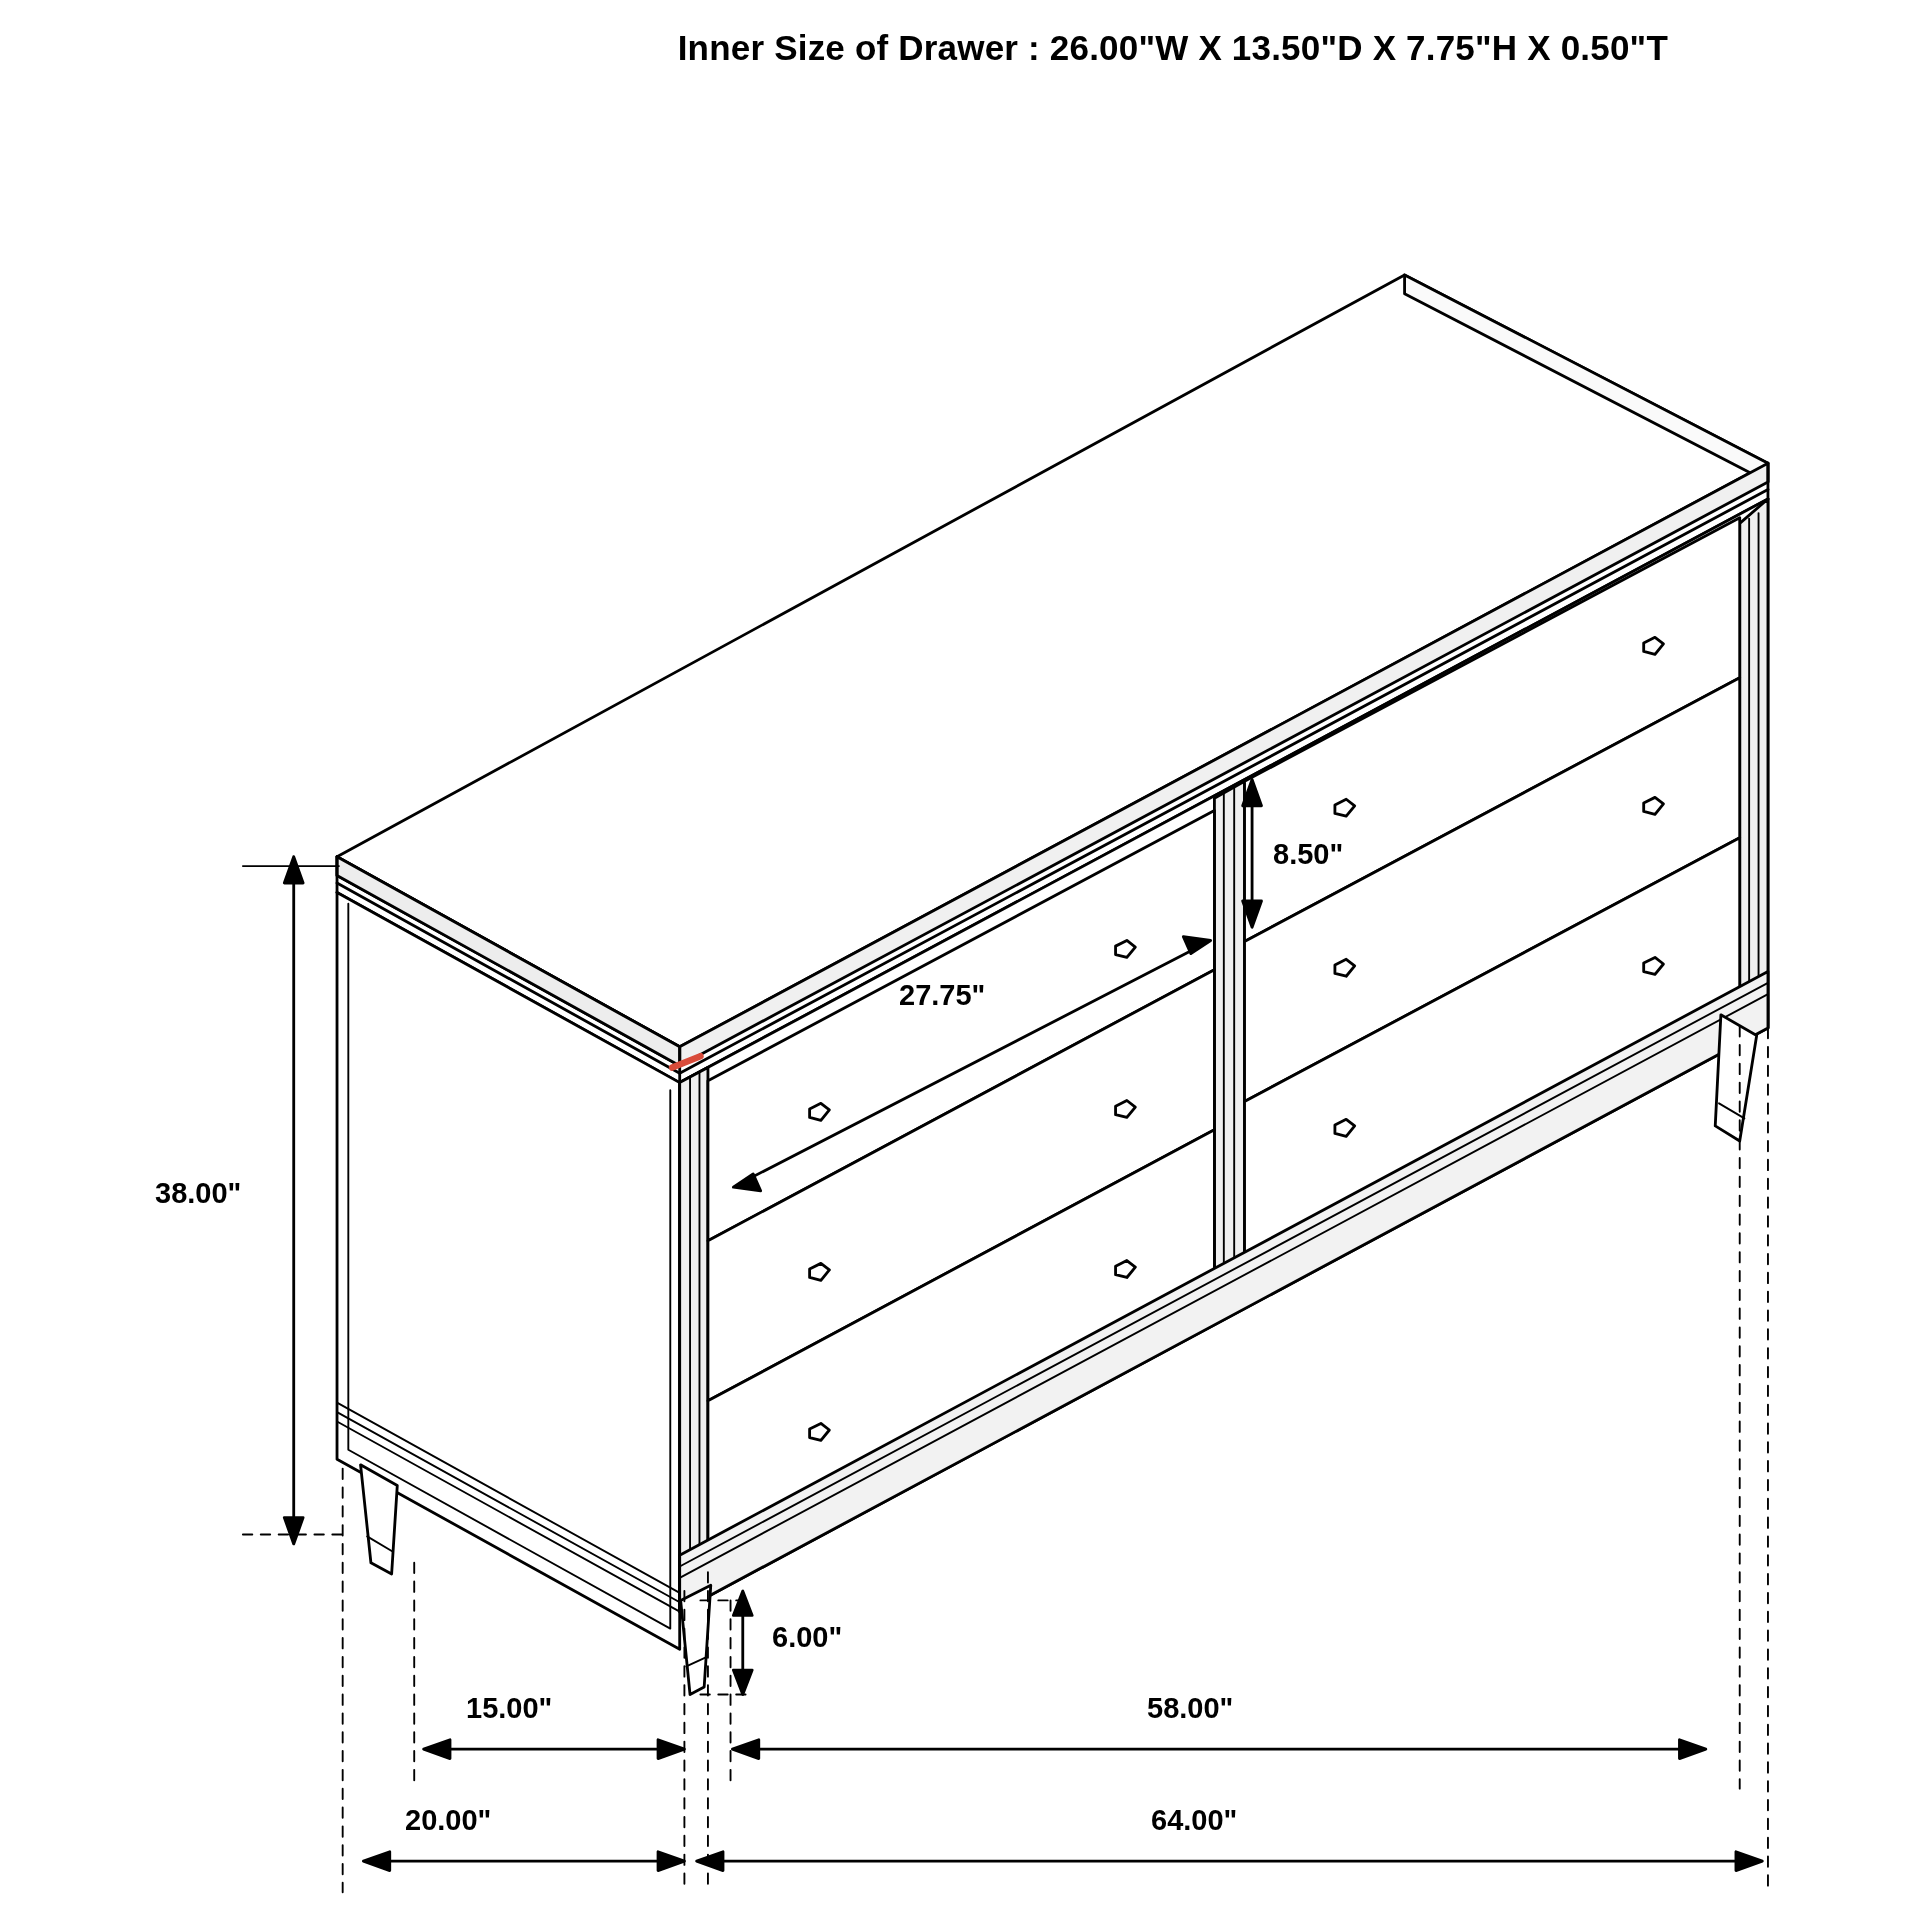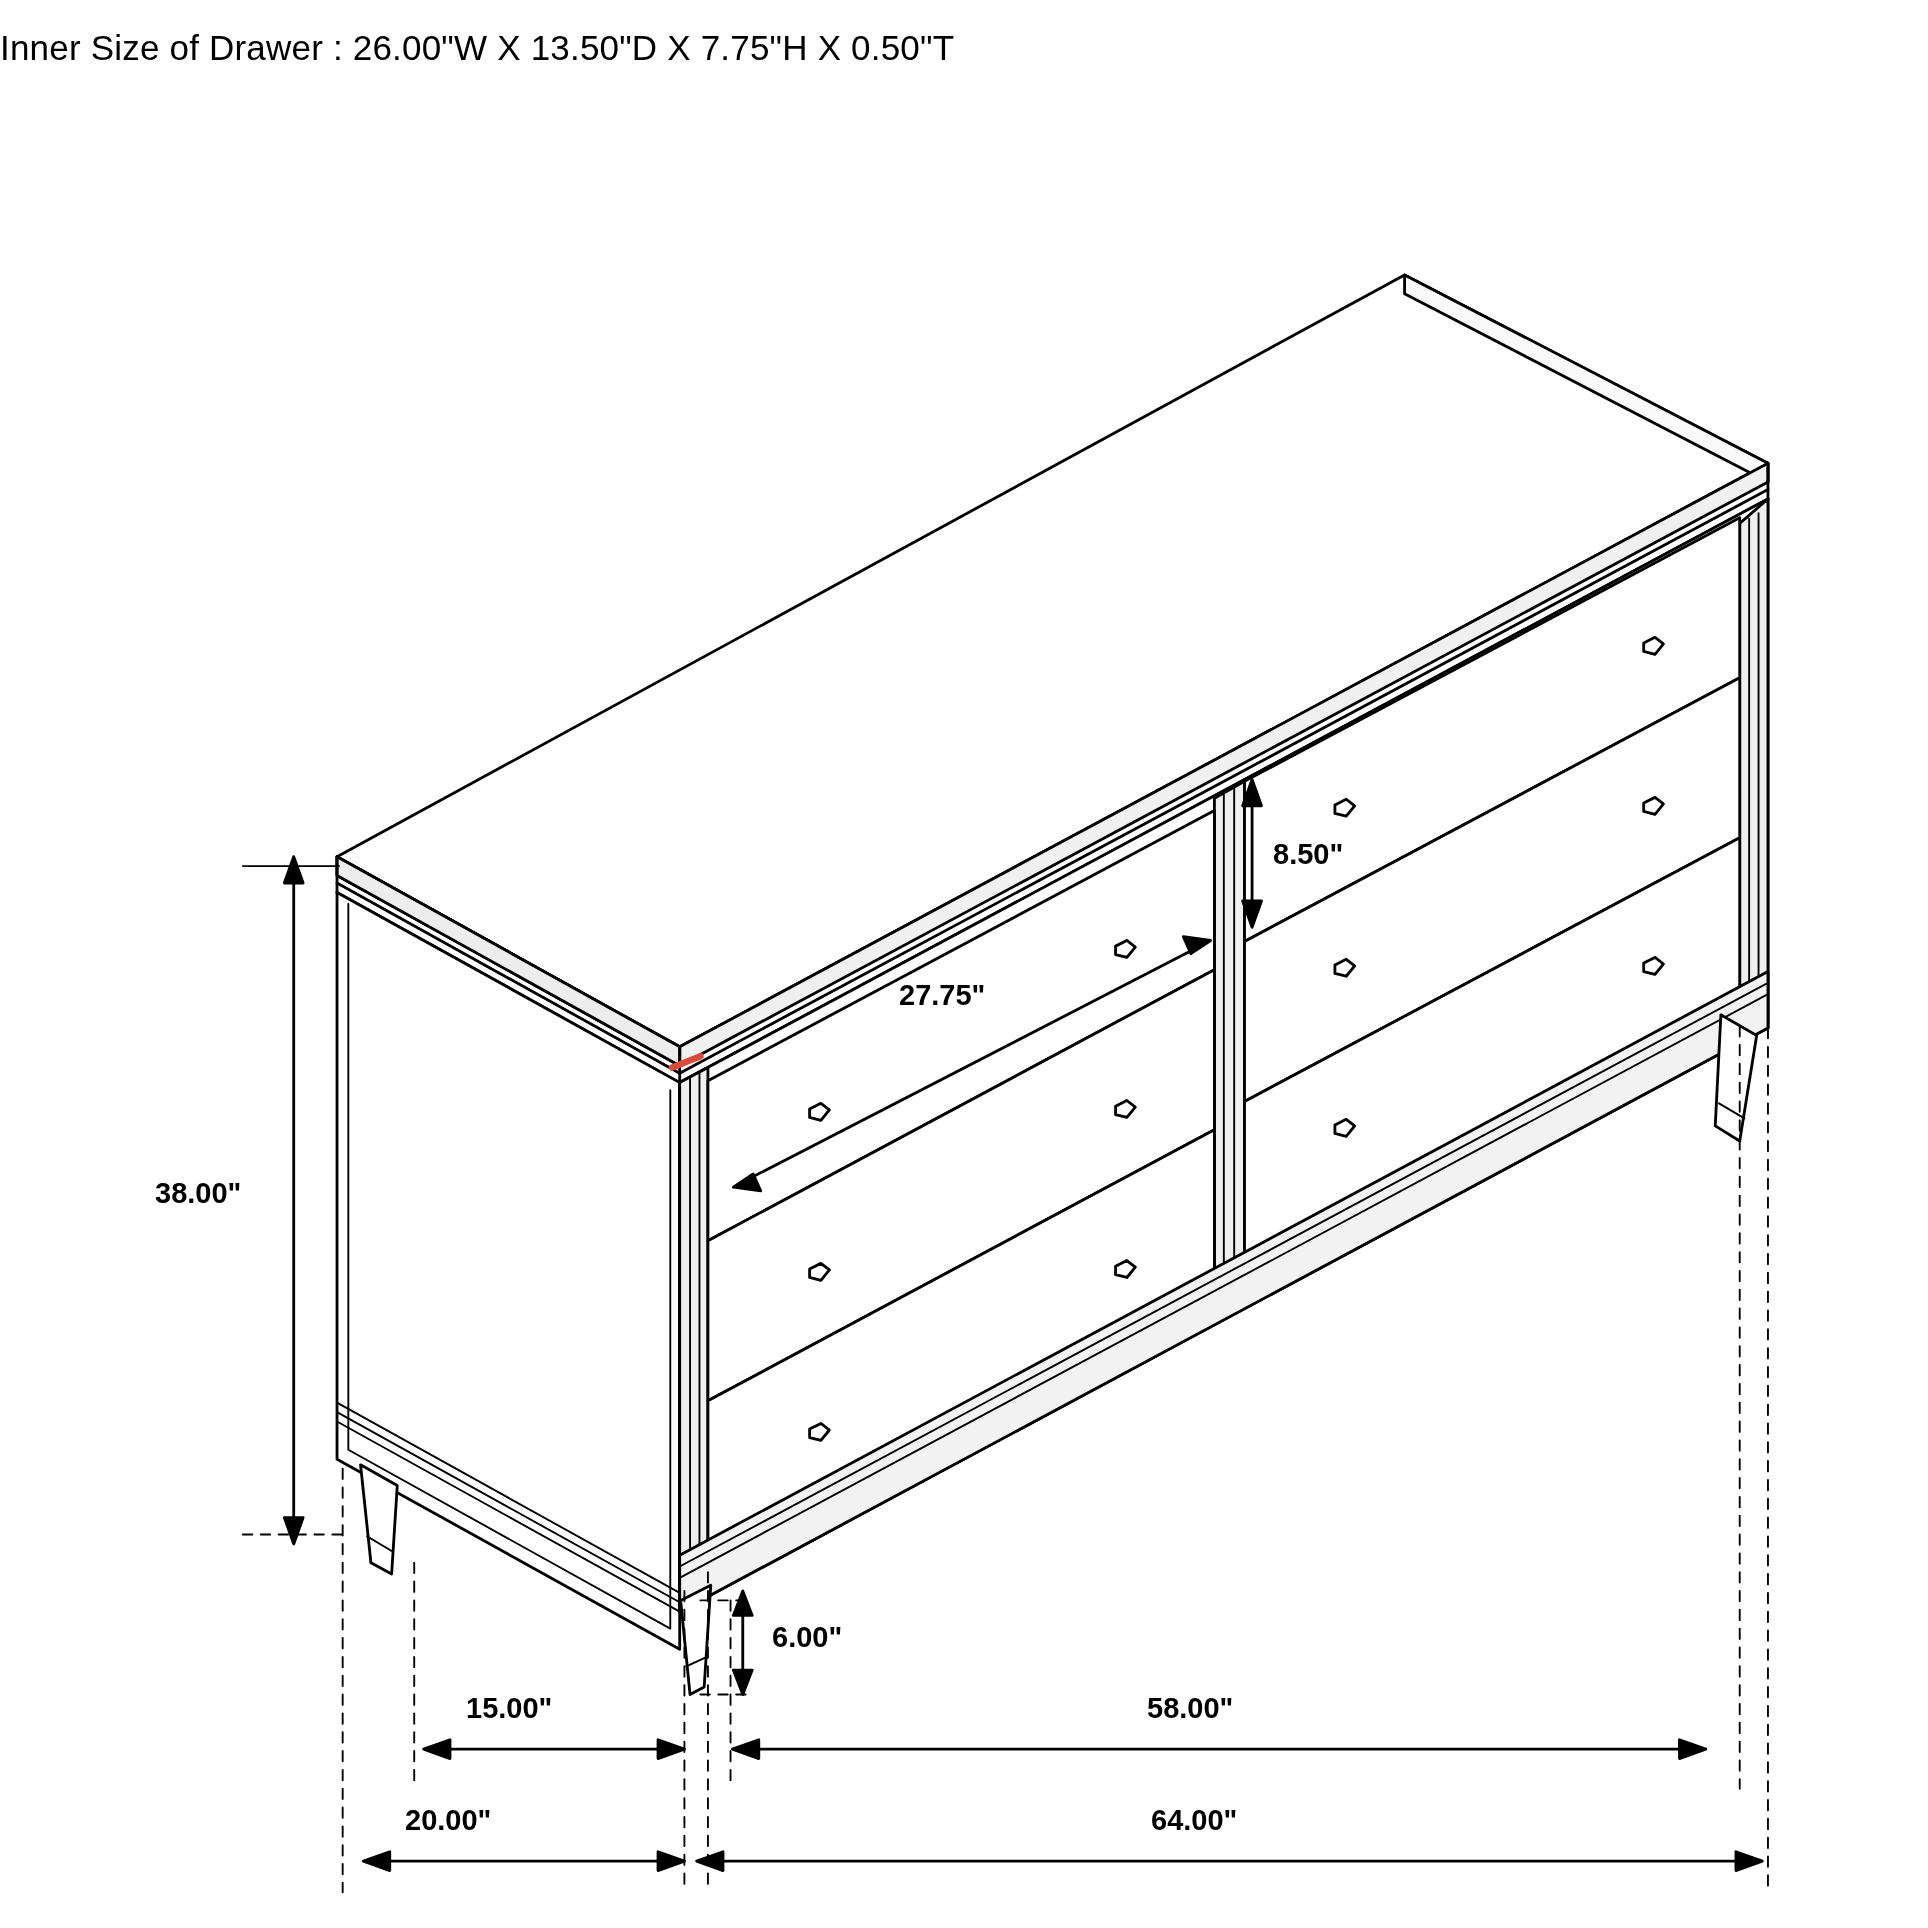--- a/index.html
+++ b/index.html
@@ -13,23 +13,23 @@
     position: relative;
     overflow: hidden;
     font-family: "Liberation Sans", sans-serif;
     color: #000000;
   }
   #title {
     position: absolute;
     top: 28px;
     left: 0;
     width: 1668px;
-    text-align: left;
+    text-align: right;
     font-size: 35px;
-    font-weight: normal;
+    font-weight: bold;
     letter-spacing: 0.2px;
     white-space: nowrap;
   }
   #drawing {
     position: absolute;
     top: 0;
     left: 0;
     width: 1928px;
     height: 1928px;
   }

